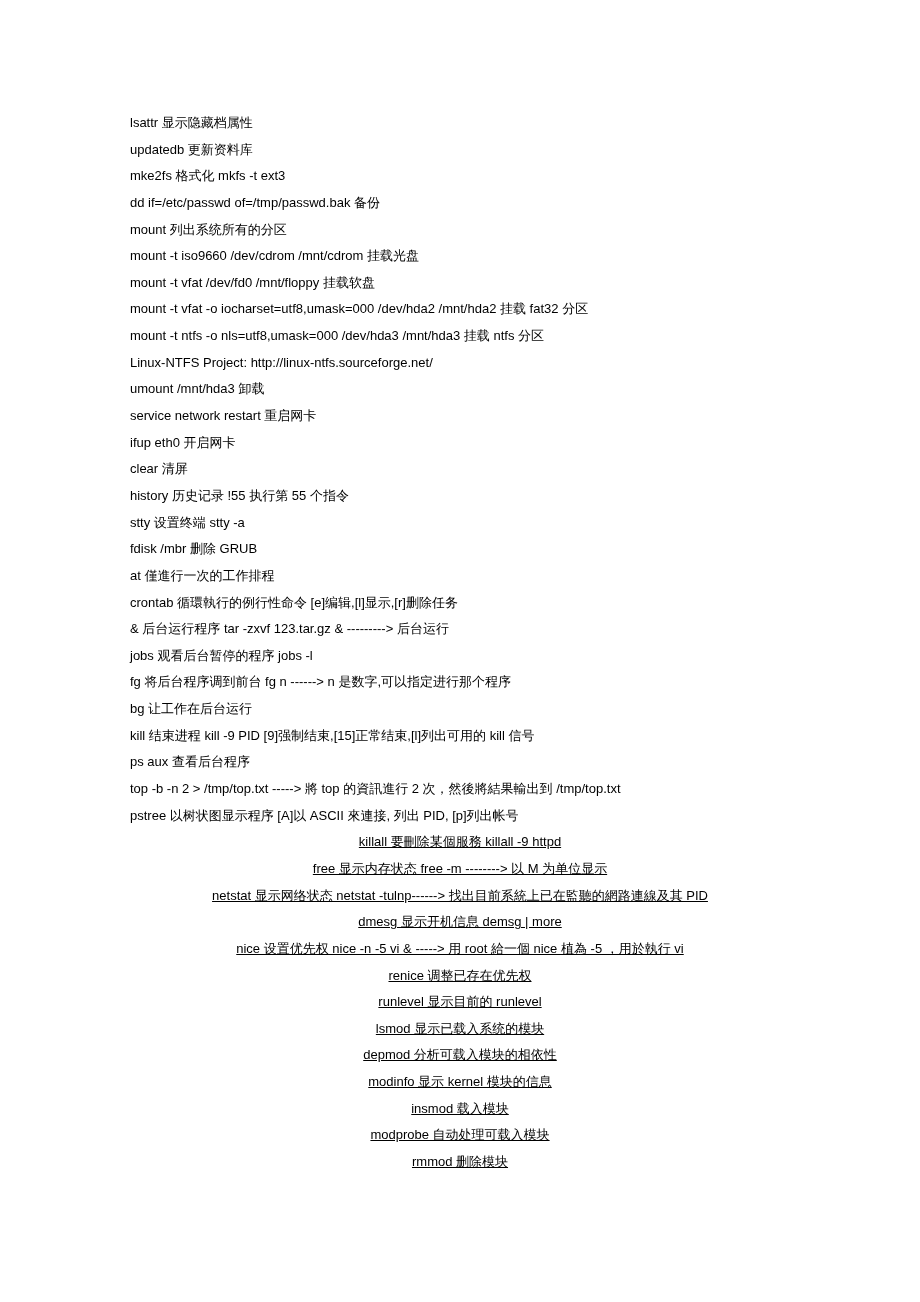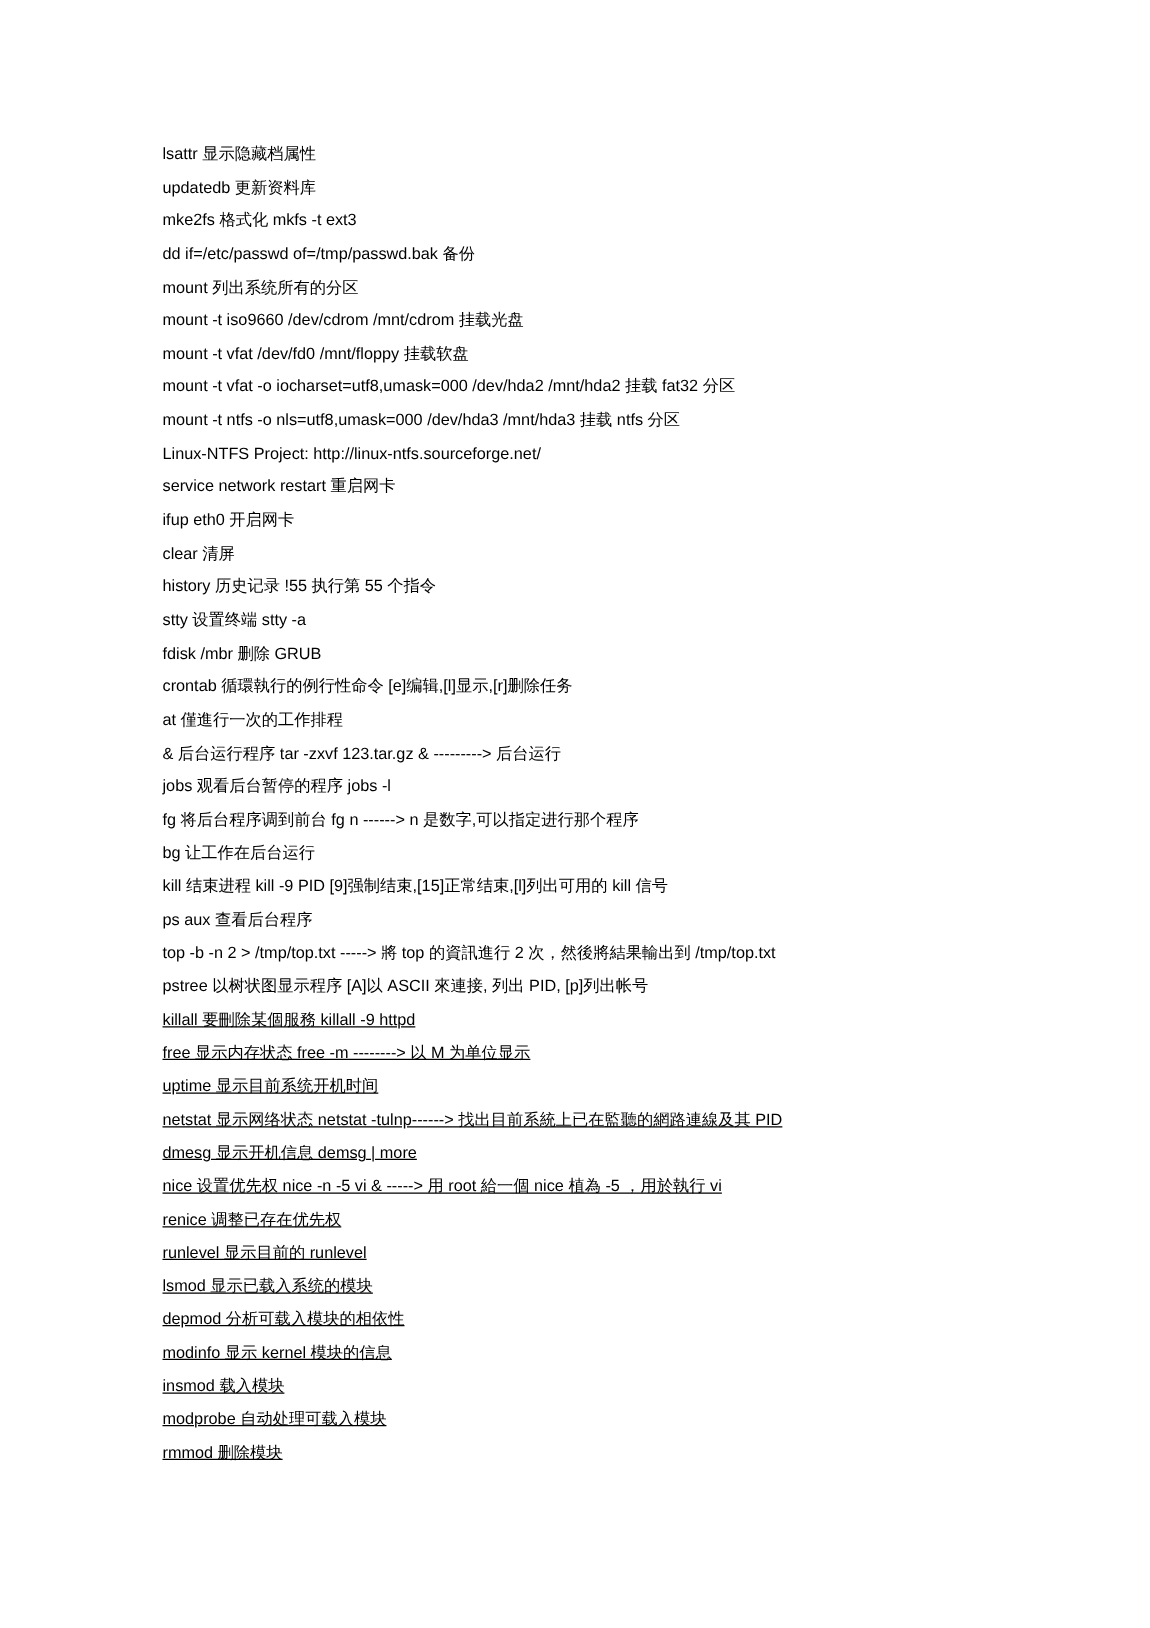--- a/index.html
+++ b/index.html
@@ -12,55 +12,56 @@
       color: #000;
       background: #fff;
       box-sizing: border-box;
     }
     .line {
       display: block;
       white-space: normal;
     }
     .u {
       text-decoration: underline;
+      text-align: center;
     }
   </style>
 </head>
 <body>
 
 <div id="content">
     <span class="line">lsattr 显示隐藏档属性</span>
     <span class="line">updatedb 更新资料库</span>
     <span class="line">mke2fs 格式化 mkfs -t ext3</span>
     <span class="line">dd if=/etc/passwd of=/tmp/passwd.bak 备份</span>
     <span class="line">mount 列出系统所有的分区</span>
     <span class="line">mount -t iso9660 /dev/cdrom /mnt/cdrom 挂载光盘</span>
     <span class="line">mount -t vfat /dev/fd0 /mnt/floppy 挂载软盘</span>
     <span class="line">mount -t vfat -o iocharset=utf8,umask=000 /dev/hda2 /mnt/hda2 挂载 fat32 分区</span>
     <span class="line">mount -t ntfs -o nls=utf8,umask=000 /dev/hda3 /mnt/hda3 挂载 ntfs 分区</span>
     <span class="line">Linux-NTFS Project: http://linux-ntfs.sourceforge.net/</span>
+    <span class="line">umount /mnt/hda3 卸载</span>
     <span class="line">service network restart 重启网卡</span>
     <span class="line">ifup eth0 开启网卡</span>
     <span class="line">clear 清屏</span>
     <span class="line">history 历史记录 !55 执行第 55 个指令</span>
     <span class="line">stty 设置终端 stty -a</span>
     <span class="line">fdisk /mbr 删除 GRUB</span>
+    <span class="line">at 僅進行一次的工作排程</span>
     <span class="line">crontab 循環執行的例行性命令 [e]编辑,[l]显示,[r]删除任务</span>
-    <span class="line">at 僅進行一次的工作排程</span>
     <span class="line">&amp; 后台运行程序 tar -zxvf 123.tar.gz &amp; ---------&gt; 后台运行</span>
     <span class="line">jobs 观看后台暂停的程序 jobs -l</span>
     <span class="line">fg 将后台程序调到前台 fg n ------&gt; n 是数字,可以指定进行那个程序</span>
     <span class="line">bg 让工作在后台运行</span>
     <span class="line">kill 结束进程 kill -9 PID [9]强制结束,[15]正常结束,[l]列出可用的 kill 信号</span>
     <span class="line">ps aux 查看后台程序</span>
     <span class="line">top -b -n 2 &gt; /tmp/top.txt -----&gt; 將 top 的資訊進行 2 次，然後將結果輸出到 /tmp/top.txt</span>
     <span class="line">pstree 以树状图显示程序 [A]以 ASCII 來連接, 列出 PID, [p]列出帐号 </span>
     <span class="line u">killall 要刪除某個服務 killall -9 httpd </span>
     <span class="line u">free 显示内存状态 free -m --------&gt; 以 M 为单位显示 </span>
-    <span class="line u">uptime 显示目前系统开机时间 </span>
     <span class="line u">netstat 显示网络状态 netstat -tulnp------&gt; 找出目前系統上已在監聽的網路連線及其 PID </span>
     <span class="line u">dmesg 显示开机信息 demsg | more </span>
     <span class="line u">nice 设置优先权 nice -n -5 vi &amp; -----&gt; 用 root 給一個 nice 植為 -5 ，用於執行 vi </span>
     <span class="line u">renice 调整已存在优先权 </span>
     <span class="line u">runlevel 显示目前的 runlevel </span>
     <span class="line u">lsmod 显示已载入系统的模块 </span>
     <span class="line u">depmod 分析可载入模块的相依性 </span>
     <span class="line u">modinfo 显示 kernel 模块的信息 </span>
     <span class="line u">insmod 载入模块 </span>
     <span class="line u">modprobe 自动处理可载入模块 </span>

